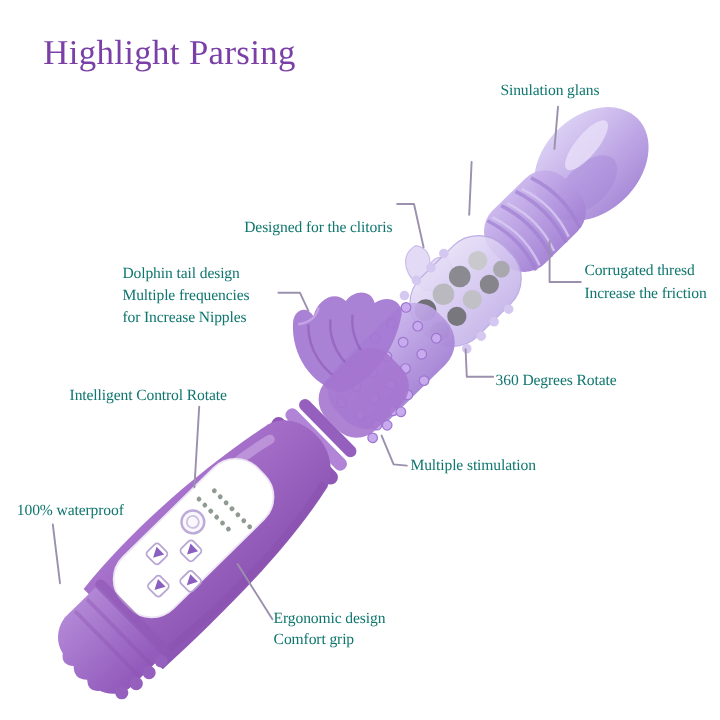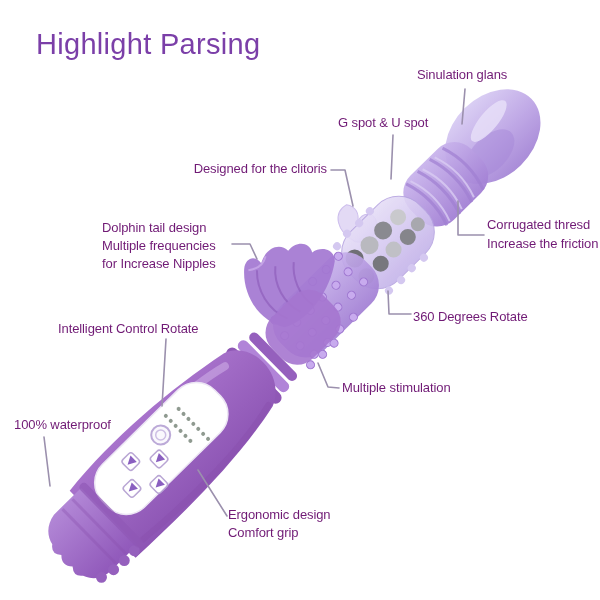--- a/index.html
+++ b/index.html
@@ -1,33 +1,33 @@
 <!DOCTYPE html>
 <html><head>
 <meta charset="utf-8">
 <style>
   html,body{margin:0;padding:0;background:#fff;}
   .canvas{
     position:relative;width:600px;height:600px;background:#ffffff;overflow:hidden;
-    font-family:Liberation Sans, sans-serif;
+    font-family:Liberation Serif, serif;
   }
   .canvas svg{position:absolute;left:0;top:0;}
   .title{
     position:absolute;left:36px;top:28px;margin:0;
     font-size:29px;font-weight:500;letter-spacing:.3px;
     color:#7b3fa8;
   }
   .label{
     position:absolute;
     font-size:13px;line-height:18px;letter-spacing:-.1px;
-    color:#701a75;white-space:nowrap;
+    color:#0f766e;white-space:nowrap;
   }
   .label span{display:block;}
   .lh19{line-height:19px;}
-  .ra{text-align:right;}
+  .ra{text-align:right;margin-top:20px;}
 </style>
 </head>
 <body>
 
 <div class="canvas">
 
   <svg width="600" height="600" viewBox="0 0 600 600">
     <defs>
       <linearGradient id="gradHandle" x1="0" y1="-1" x2="0" y2="1" gradientUnits="objectBoundingBox">
         <stop offset="0" stop-color="#c9a4e6"></stop>
@@ -206,23 +206,20 @@
       <polyline points="227,516 198,470"></polyline>
     </g>
   </svg>
 
   <h1 class="title">Highlight Parsing</h1>
 
   <div class="label" style="left:417px;top:66px">
     <span>Sinulation glans</span>
   </div>
 
-  <div class="label" style="left:338px;top:114px">
-    <span>G spot &amp; U spot</span>
-  </div>
 
   <div class="label ra" style="right:273px;top:160px">
     <span>Designed for the clitoris</span>
   </div>
 
   <div class="label lh19" style="left:487px;top:215px">
     <span>Corrugated thresd</span>
     <span>Increase the friction</span>
   </div>
 

